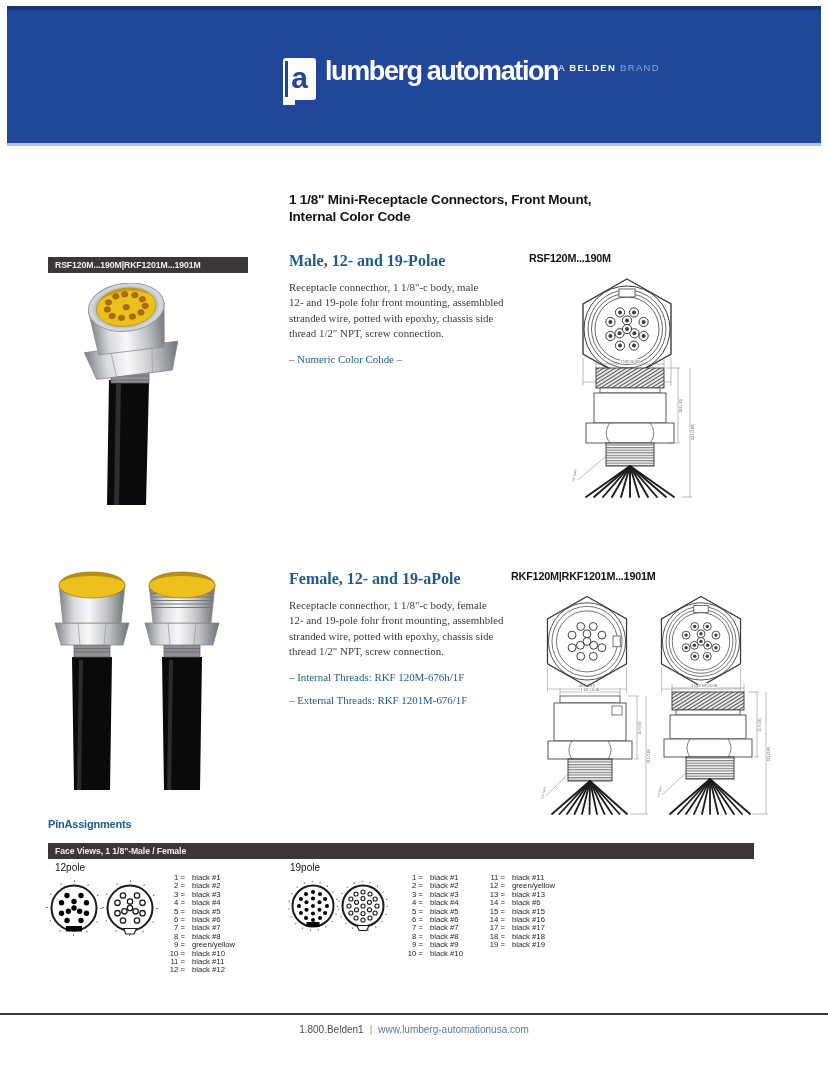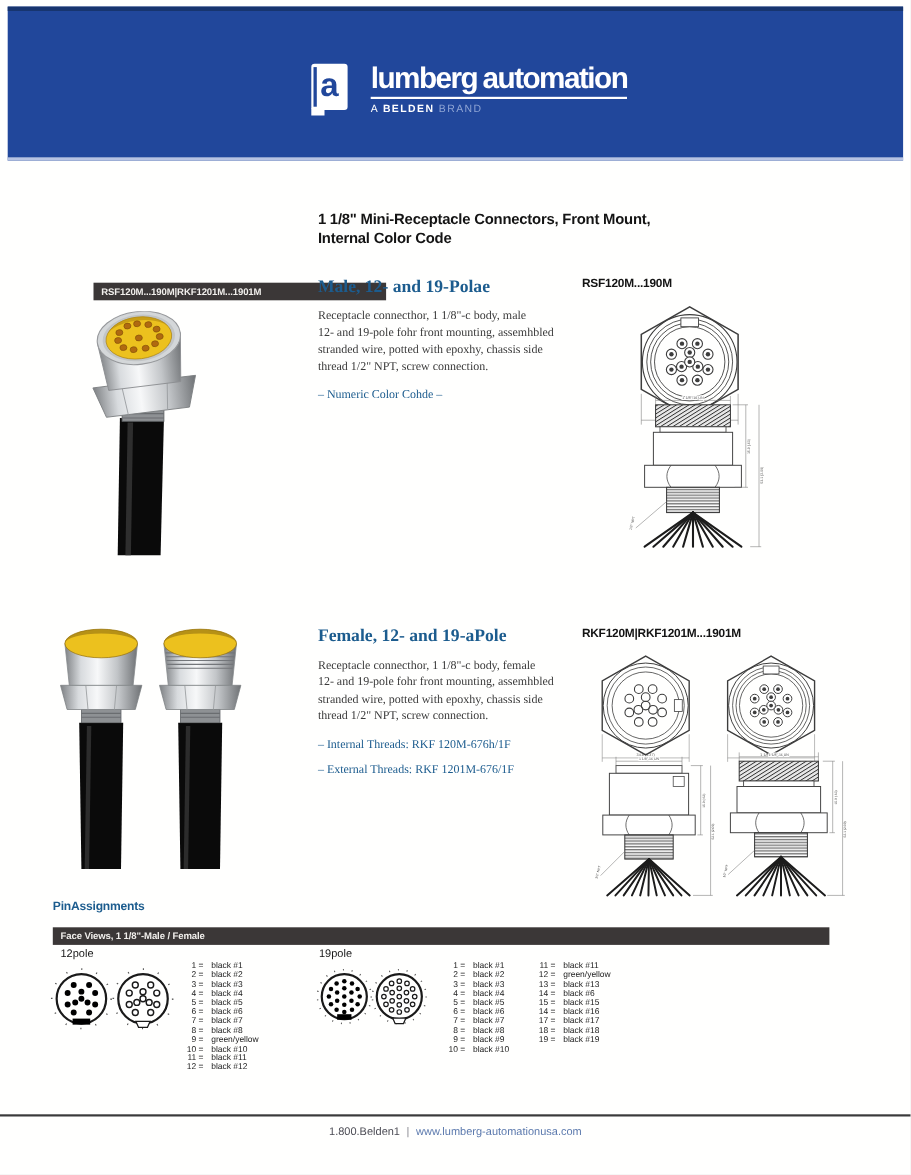--- a/index.html
+++ b/index.html
@@ -7,51 +7,51 @@
         font-family:"Liberation Sans",sans-serif;overflow:hidden;}
 
   
   .banner{position:absolute;left:7px;top:6px;right:7px;height:133px;background:#21479b;
           border-top:4px solid #17356f;border-bottom:3px solid #b7c3e2;}
   .logo{position:absolute;left:276px;top:48px;display:flex;align-items:flex-start;gap:9px;}
   .logo-icon{width:33px;height:42px;background:#ffffff;border-radius:3px;position:relative;
              color:#21479b;font-weight:bold;font-size:30px;text-align:center;line-height:40px;}
   .logo-icon::before{content:"";position:absolute;left:2px;top:3px;bottom:3px;width:3px;background:#21479b;}
   .logo-icon::after{content:"";position:absolute;left:0;bottom:-5px;width:12px;height:7px;background:#ffffff;}
-  .logo-text{display:flex;flex-direction:column;margin-left:12px;}
+  .logo-text{display:flex;flex-direction:row;}
   .brand{color:#ffffff;font-size:27px;font-weight:bold;letter-spacing:-1.4px;line-height:27px;white-space:nowrap;}
   .brand .w2{margin-left:5px;}
   .brand-rule{height:2px;background:#ffffff;margin-top:3px;}
   .subbrand{margin-top:4px;font-size:9.5px;color:#ffffff;letter-spacing:1.3px;}
   .sub-belden{font-weight:bold;}
   .sub-brand{color:#8fa5d4;}
 
   
   .title{position:absolute;left:289px;top:191px;margin:0;font-size:13.5px;font-weight:bold;
          color:#141414;line-height:17px;letter-spacing:-0.2px;}
 
   
   .bar{position:absolute;background:#3b3737;color:#f1efec;font-weight:bold;font-size:8.7px;
        letter-spacing:-0.1px;display:flex;align-items:center;padding:0 7px;box-sizing:border-box;}
-  #male-bar{left:48px;top:257px;width:266px;height:16px;margin-left:37px;}
+  #male-bar{left:48px;top:257px;width:200px;height:16px;}
   #face-bar{left:48px;top:843px;width:706px;height:16px;}
 
   
   .sec{position:absolute;width:256px;}
   #male-text{left:289px;top:252px;}
   #female-text{left:289px;top:570px;}
   .sec-heading{font-family:"Liberation Serif",serif;color:#1c5c8e;font-weight:bold;
                font-size:16px;margin:0 0 10px 0;}
   .sec-desc{font-family:"Liberation Serif",serif;font-size:10.9px;color:#3b3b3b;
             line-height:15.4px;white-space:pre-line;margin:0;}
   .sec-note{font-family:"Liberation Serif",serif;font-size:10.9px;color:#1c5c8e;margin-top:11px;}
 
   .drawing-title{position:absolute;font-size:10.8px;font-weight:bold;color:#141414;letter-spacing:-0.2px;}
   #male-draw-title{left:529px;top:252px;}
-  #female-draw-title{left:529px;top:570px;}
+  #female-draw-title{left:511px;top:570px;}
 
   
   .pin-heading{position:absolute;left:48px;top:818px;color:#1c5c8e;font-weight:bold;font-size:11px;letter-spacing:-0.2px;}
   .pole-heading{position:absolute;font-weight:normal;font-size:10px;color:#141414;}
   #pole12-h{left:55px;top:862px;}
   #pole19-h{left:290px;top:862px;}
   .pinlist{position:absolute;font-size:7.7px;color:#222222;}
   #list12{left:164px;top:874px;}
   #list19a{left:402px;top:874px;}
   #list19b{left:484px;top:874px;}

